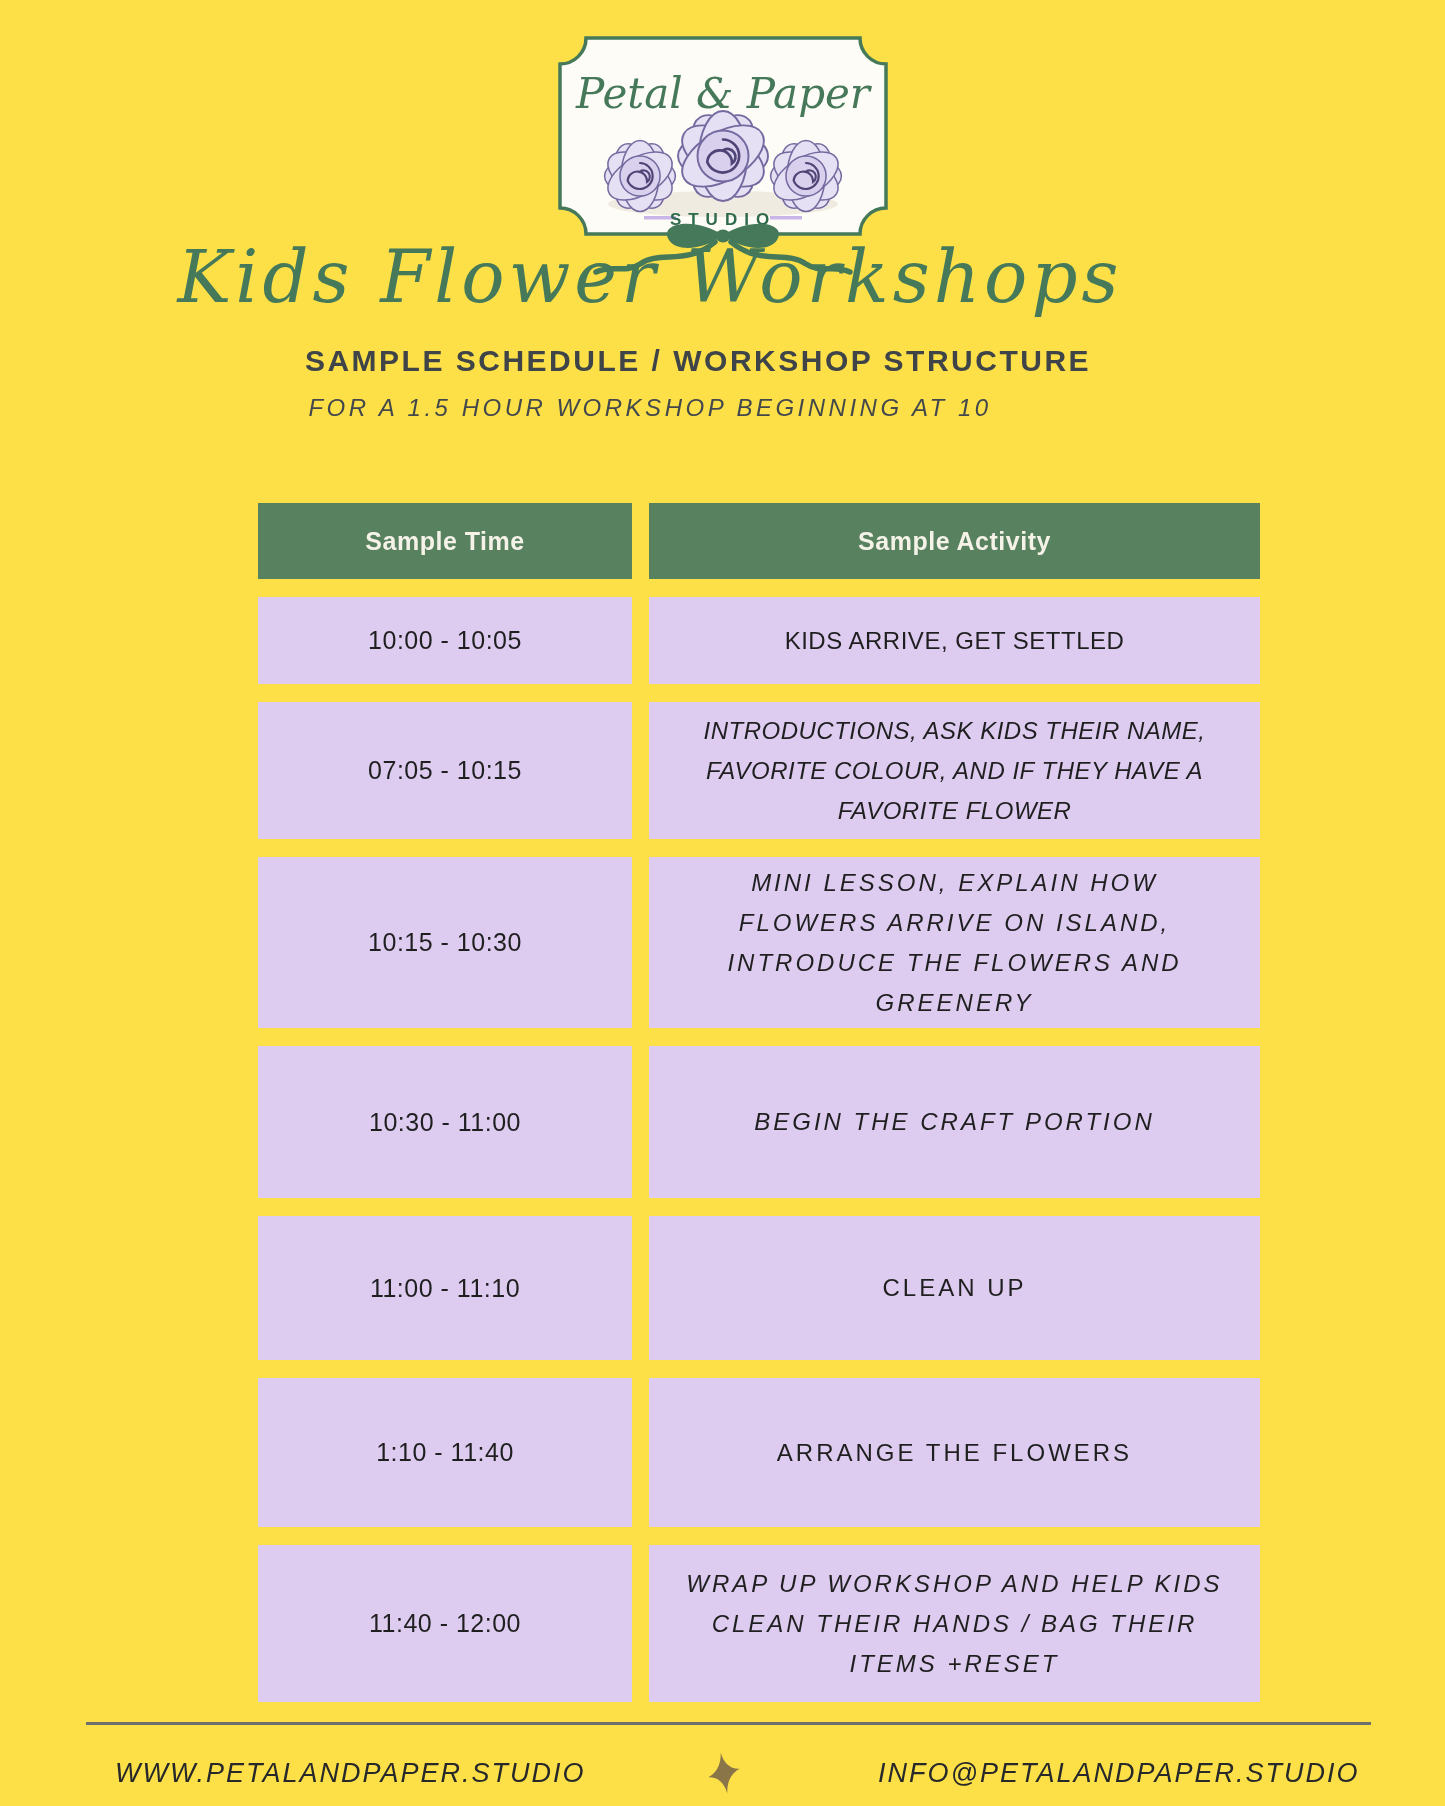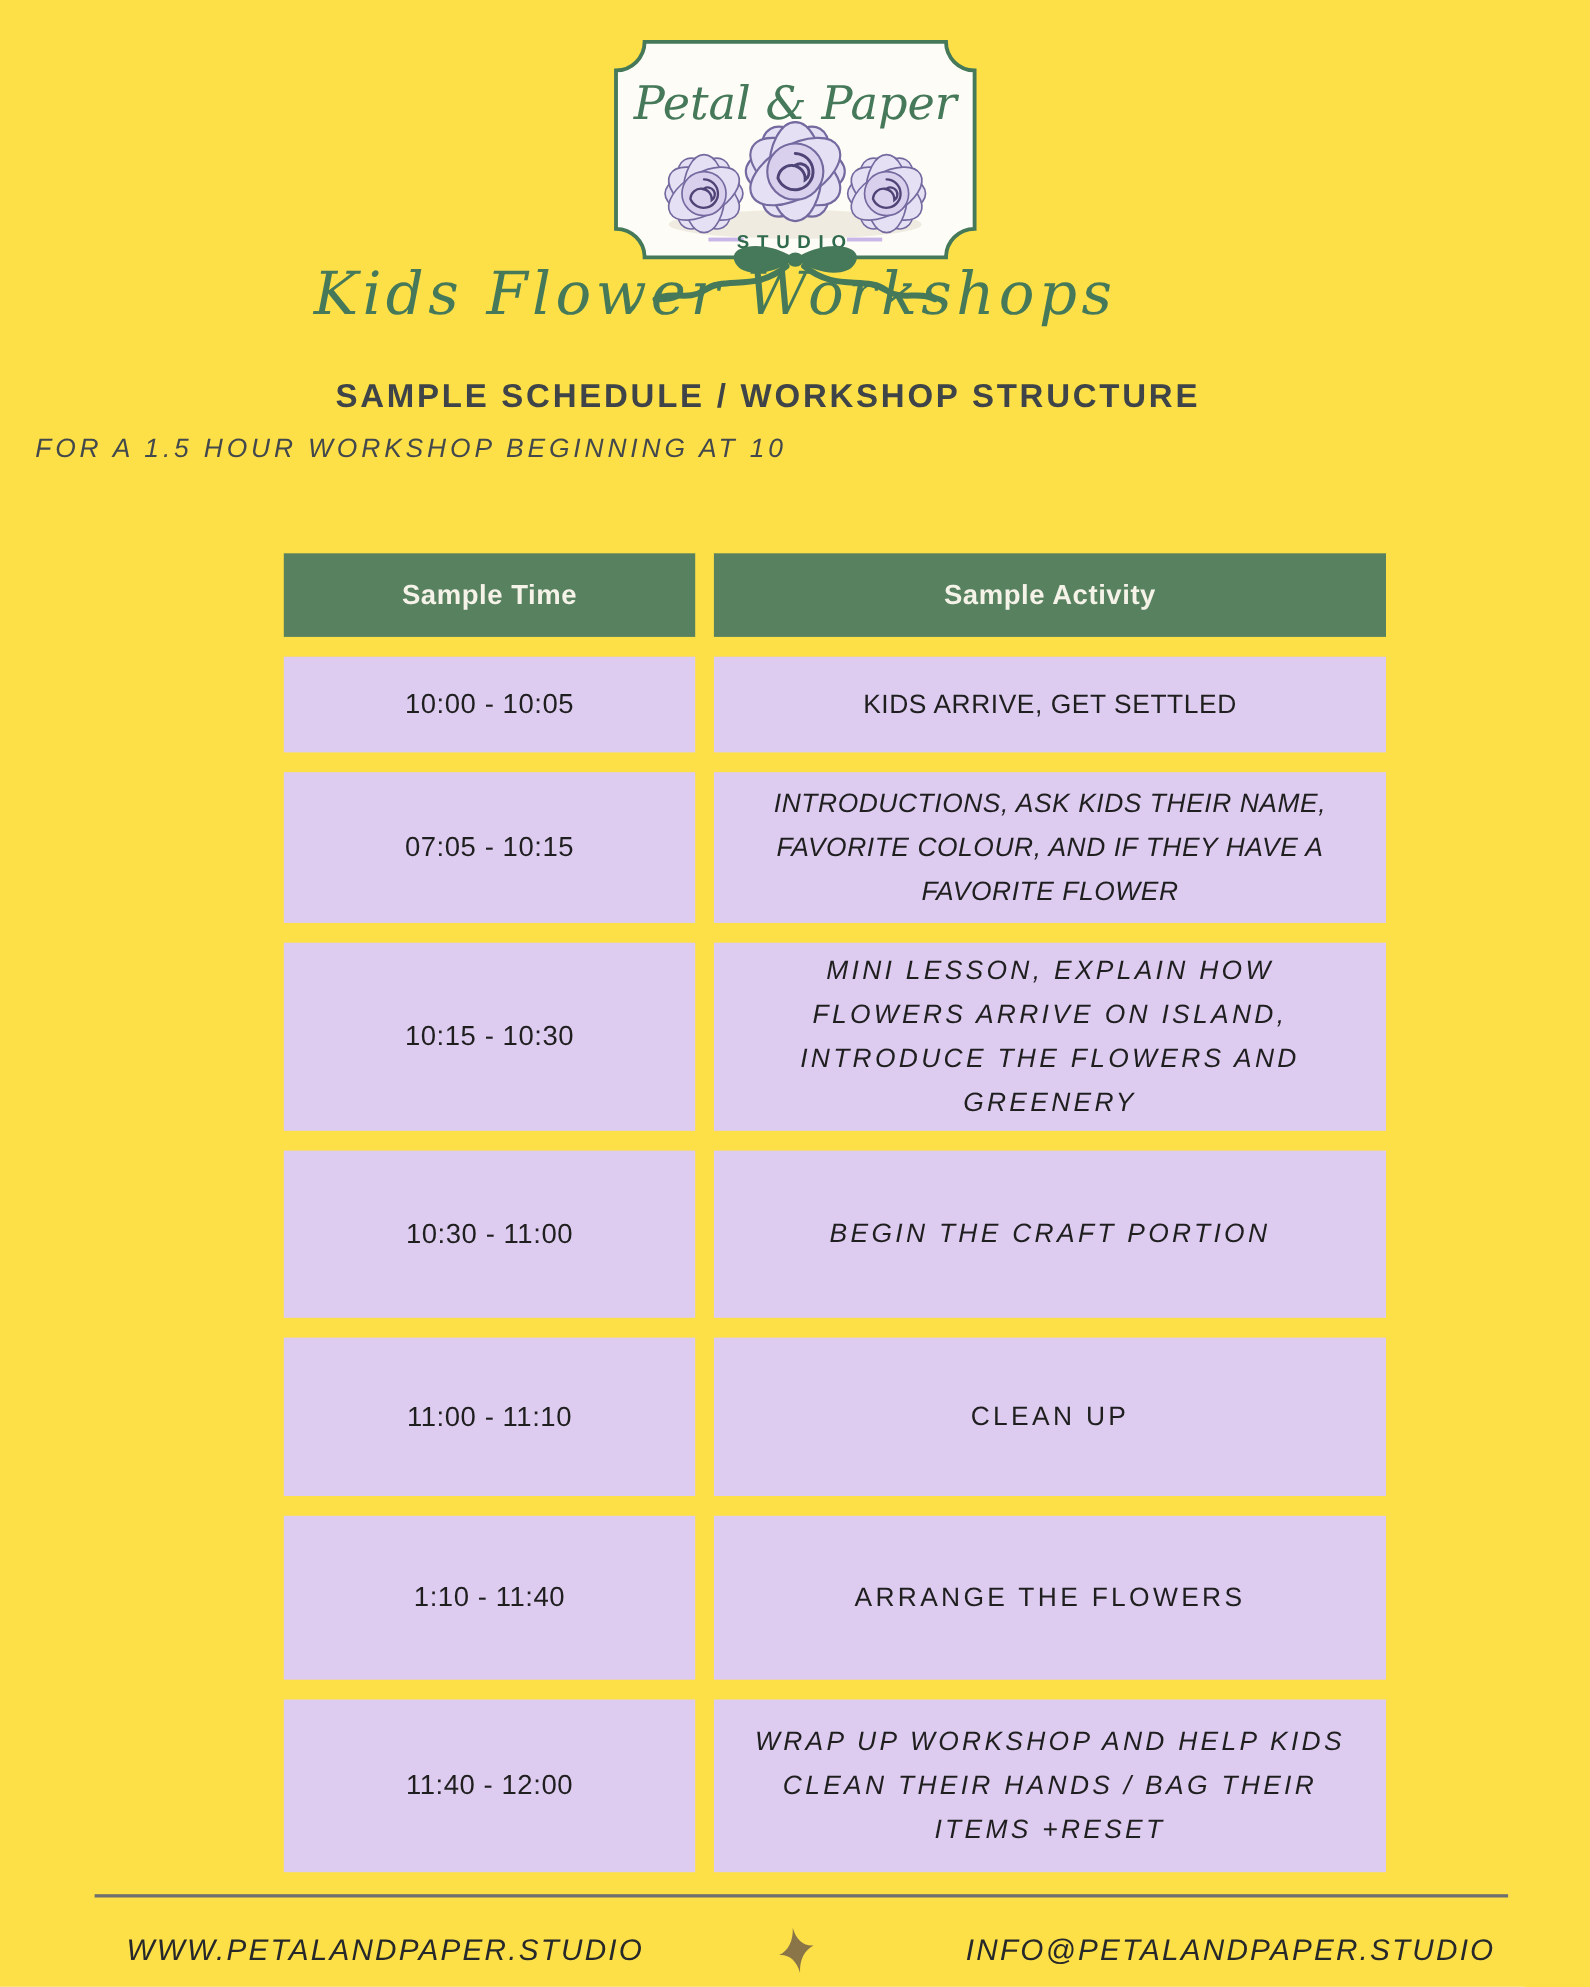--- a/index.html
+++ b/index.html
@@ -16,30 +16,30 @@
   
   .logo-wrap{
     position:absolute;top:26px;left:0;right:0;margin:auto;
     width:390px;height:252px;
   }
   .logo-wrap svg{display:block;}
   .script-title{
     position:absolute;top:236px;left:0;width:1300px;text-align:center;
     font-family:"DejaVu Serif","Liberation Serif",serif;
     font-style:italic;font-weight:400;
-    font-size:54px;line-height:1.15;color:#45795A;
+    font-size:72px;line-height:1.15;color:#45795A;
     letter-spacing:4px;white-space:nowrap;
   }
   .subtitle{
     position:absolute;top:344px;left:0;width:1300px;text-align:center;
     font-size:30px;font-weight:700;letter-spacing:2.5px;color:#3E4448;padding-left:48px;
   }
   .tagline{
-    position:absolute;top:394px;left:0;width:1300px;
-    font-size:24px;font-style:italic;letter-spacing:3.5px;color:#43484C;padding-left:32px;
+    position:absolute;top:394px;left:0;width:1300px;text-align:center;
+    font-size:24px;font-style:italic;letter-spacing:3.5px;color:#43484C;
   }
 
   
   .schedule{
     position:absolute;left:258px;top:503px;
     display:grid;
     grid-template-columns:374px 611px;
     grid-template-rows:76px 87px 137px 171px 152px 144px 149px 157px;
     column-gap:17px;row-gap:18px;
   }

